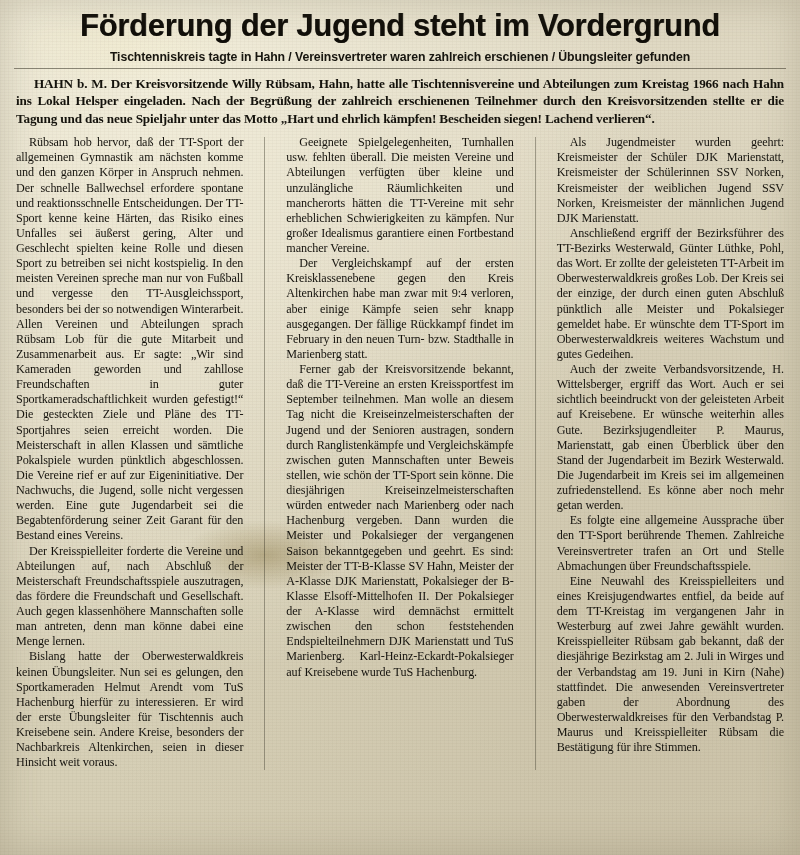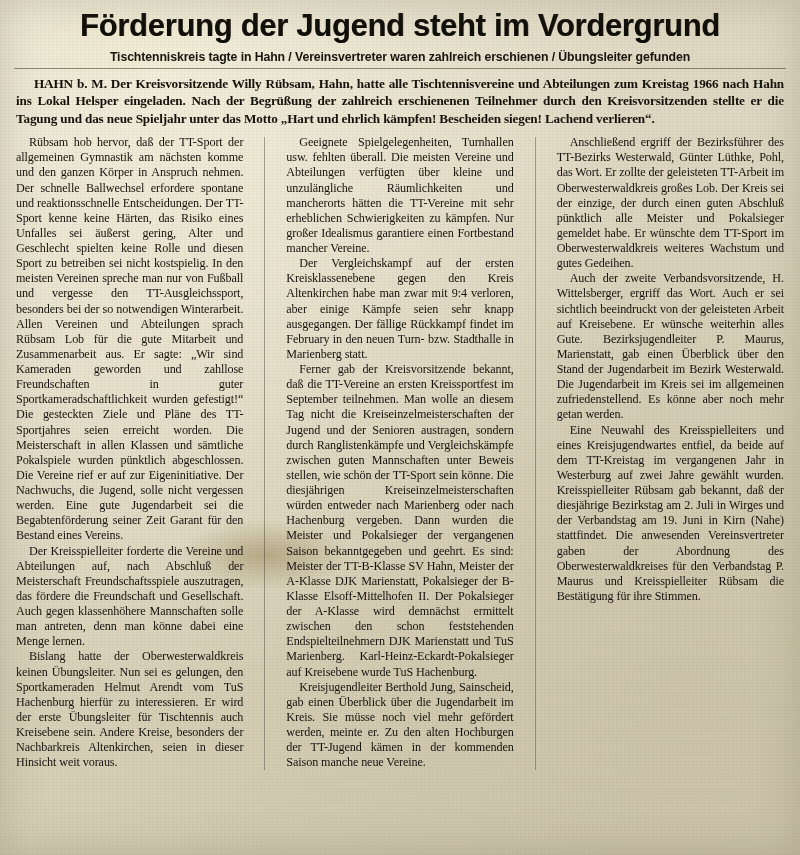--- a/index.html
+++ b/index.html
@@ -142,28 +142,29 @@
       <p>Der Kreisspielleiter forderte die Vereine und Abteilungen auf, nach Abschluß der Meisterschaft Freundschaftsspiele auszutragen, das fördere die Freundschaft und Gesellschaft. Auch gegen klassenhöhere Mannschaften solle man antreten, denn man könne dabei eine Menge lernen.</p>
       <p>Bislang hatte der Oberwesterwaldkreis keinen Übungsleiter. Nun sei es gelungen, den Sportkameraden Helmut Arendt vom TuS Hachenburg hierfür zu interessieren. Er wird der erste Übungsleiter für Tischtennis auch Kreisebene sein. Andere Kreise, besonders der Nachbarkreis Altenkirchen, seien in dieser Hinsicht weit voraus.</p>
     </div>
 
     <div class="divider"></div>
 
     <div class="col">
       <p class="first-para">Geeignete Spielgelegenheiten, Turnhallen usw. fehlten überall. Die meisten Vereine und Abteilungen verfügten über kleine und unzulängliche Räumlichkeiten und mancherorts hätten die TT-Vereine mit sehr erheblichen Schwierigkeiten zu kämpfen. Nur großer Idealismus garantiere einen Fortbestand mancher Vereine.</p>
       <p>Der Vergleichskampf auf der ersten Kreisklassenebene gegen den Kreis Altenkirchen habe man zwar mit 9:4 verloren, aber einige Kämpfe seien sehr knapp ausgegangen. Der fällige Rückkampf findet im February in den neuen Turn- bzw. Stadthalle in Marienberg statt.</p>
       <p>Ferner gab der Kreisvorsitzende bekannt, daß die TT-Vereine an ersten Kreissportfest im September teilnehmen. Man wolle an diesem Tag nicht die Kreiseinzelmeisterschaften der Jugend und der Senioren austragen, sondern durch Ranglistenkämpfe und Vergleichskämpfe zwischen guten Mannschaften unter Beweis stellen, wie schön der TT-Sport sein könne. Die diesjährigen Kreiseinzelmeisterschaften würden entweder nach Marienberg oder nach Hachenburg vergeben. Dann wurden die Meister und Pokalsieger der vergangenen Saison bekanntgegeben und geehrt. Es sind: Meister der TT-B-Klasse SV Hahn, Meister der A-Klasse DJK Marienstatt, Pokalsieger der B-Klasse Elsoff-Mittelhofen II. Der Pokalsieger der A-Klasse wird demnächst ermittelt zwischen den schon feststehenden Endspielteilnehmern DJK Marienstatt und TuS Marienberg. Karl-Heinz-Eckardt-Pokalsieger auf Kreisebene wurde TuS Hachenburg.</p>
-      <p>Kreisjugendleiter Berthold Jung, Sainscheid, gab einen Überblick über die Jugendarbeit im Kreis. Sie müsse noch viel mehr gefördert werden, meinte er. Zu den alten Hochburgen der TT-Jugend kämen in der kommenden Saison manche neue Vereine.</p>
     </div>
 
     <div class="divider"></div>
 
     <div class="col last">
+      <p class="first-para">Als Jugendmeister wurden geehrt: Kreismeister der Schüler DJK Marienstatt, Kreismeister der Schülerinnen SSV Norken, Kreismeister der weiblichen Jugend SSV Norken, Kreismeister der männlichen Jugend DJK Marienstatt.</p>
       <p>Anschließend ergriff der Bezirksführer des TT-Bezirks Westerwald, Günter Lüthke, Pohl, das Wort. Er zollte der geleisteten TT-Arbeit im Oberwesterwaldkreis großes Lob. Der Kreis sei der einzige, der durch einen guten Abschluß pünktlich alle Meister und Pokalsieger gemeldet habe. Er wünschte dem TT-Sport im Oberwesterwaldkreis weiteres Wachstum und gutes Gedeihen.</p>
       <p>Auch der zweite Verbandsvorsitzende, H. Wittelsberger, ergriff das Wort. Auch er sei sichtlich beeindruckt von der geleisteten Arbeit auf Kreisebene. Er wünsche weiterhin alles Gute. Bezirksjugendleiter P. Maurus, Marienstatt, gab einen Überblick über den Stand der Jugendarbeit im Bezirk Westerwald. Die Jugendarbeit im Kreis sei im allgemeinen zufriedenstellend. Es könne aber noch mehr getan werden.</p>
+      <p>Es folgte eine allgemeine Aussprache über den TT-Sport berührende Themen. Zahlreiche Vereinsvertreter trafen an Ort und Stelle Abmachungen über Freundschaftsspiele.</p>
       <p>Eine Neuwahl des Kreisspielleiters und eines Kreisjugendwartes entfiel, da beide auf dem TT-Kreistag im vergangenen Jahr in Westerburg auf zwei Jahre gewählt wurden. Kreisspielleiter Rübsam gab bekannt, daß der diesjährige Bezirkstag am 2. Juli in Wirges und der Verbandstag am 19. Juni in Kirn (Nahe) stattfindet. Die anwesenden Vereinsvertreter gaben der Abordnung des Oberwesterwaldkreises für den Verbandstag P. Maurus und Kreisspielleiter Rübsam die Bestätigung für ihre Stimmen.</p>
     </div>
 
   </div>
 
   <div class="smudge s1"></div>
   <div class="grain"></div>
   <div class="edge-shadow"></div>
 </div>
 

